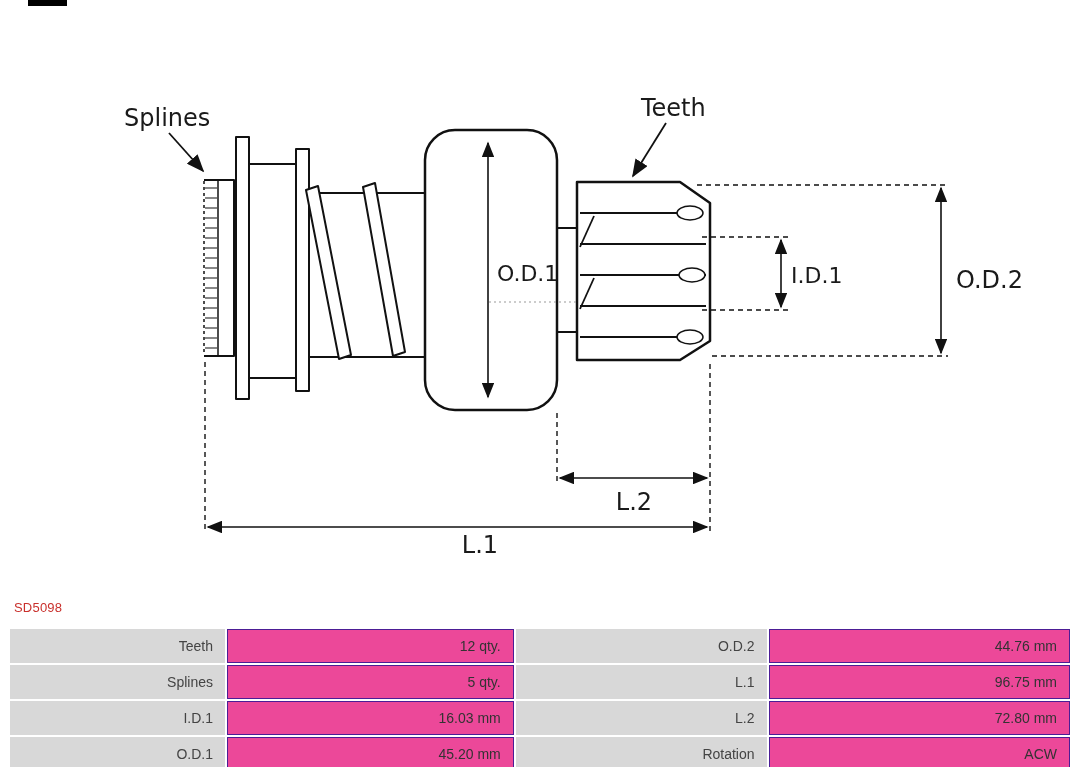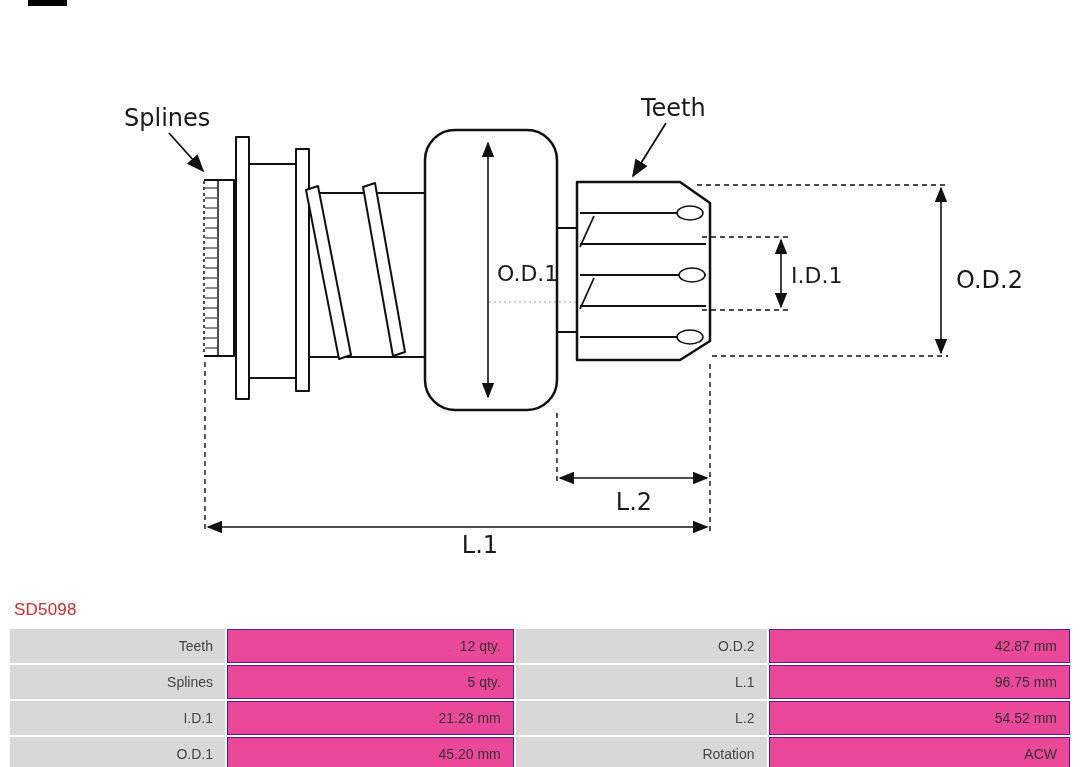--- a/index.html
+++ b/index.html
@@ -13,21 +13,21 @@
   }
   .page{position:relative;width:1080px;height:767px;}
   .brand-mark{
     position:absolute;left:28px;top:0;width:39px;height:6px;background:#000;
   }
   .diagram-wrap{
     position:absolute;left:0;top:0;width:1080px;height:596px;
   }
   .part-number{
     position:absolute;left:14px;top:600px;
-    font-size:17px;color:#c9302c;letter-spacing:0.2px;
+    font-size:13px;color:#c9302c;letter-spacing:0.2px;
   }
   table.specs{
     position:absolute;left:8px;top:627px;
     width:1064px;
     border-collapse:separate;
     border-spacing:2px;
     table-layout:fixed;
     font-size:14px;
     color:#333333;
   }
@@ -170,33 +170,33 @@
       <col style="width:20.4%">
         <col style="width:27.2%">
         <col style="width:23.8%">
         <col style="width:28.6%">
     </colgroup>
     <tbody>
       <tr>
         <td class="lbl">Teeth</td>
         <td class="val">12 qty.</td>
         <td class="lbl">O.D.2</td>
-        <td class="val">42.87 mm</td>
+        <td class="val">44.76 mm</td>
       </tr>
       <tr>
         <td class="lbl">Splines</td>
         <td class="val">5 qty.</td>
         <td class="lbl">L.1</td>
         <td class="val">96.75 mm</td>
       </tr>
       <tr>
         <td class="lbl">I.D.1</td>
-        <td class="val">21.28 mm</td>
+        <td class="val">16.03 mm</td>
         <td class="lbl">L.2</td>
-        <td class="val">54.52 mm</td>
+        <td class="val">72.80 mm</td>
       </tr>
       <tr>
         <td class="lbl">O.D.1</td>
         <td class="val">45.20 mm</td>
         <td class="lbl">Rotation</td>
         <td class="val">ACW</td>
       </tr>
     </tbody>
   </table>
 

